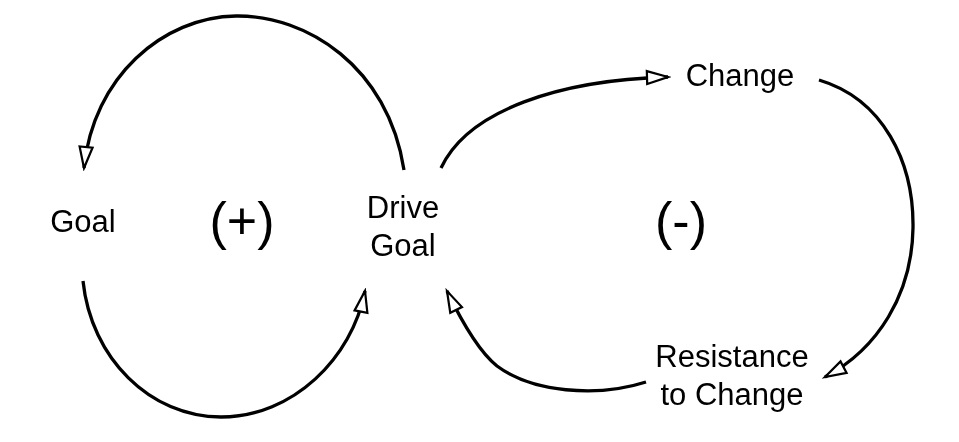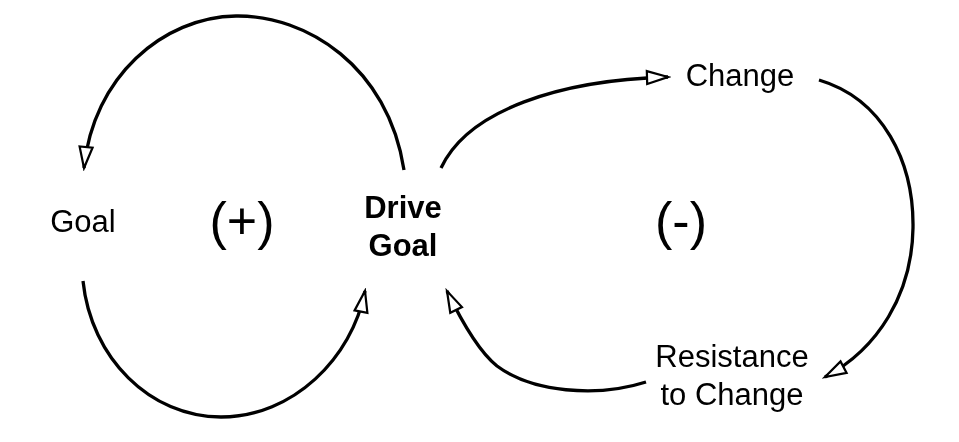--- a/index.html
+++ b/index.html
@@ -62,21 +62,21 @@
 
     <path d="M 819 80 C 883 99 914 162 913 228 C 912 294 878 349 825 377" fill="none" stroke="#000000" stroke-width="3.3" marker-end="url(#arrowhead)"></path>
 
     <path d="M 646 382 C 596 398 532 392 497 366 C 477 350 460 318 447 291" fill="none" stroke="#000000" stroke-width="3.3" marker-end="url(#arrowhead)"></path>
   </svg>
 
   <div class="lbl" style="left:83px; top:222px;">Goal</div>
 
   <div class="sign" style="left:242px; top:221px;">(+)</div>
 
-  <div class="lbl" style="left:403px; top:227px;font-weight:bold;">
+  <div class="lbl" style="left:403px; top:227px;">
     <div>Drive</div>
     <div>Goal</div>
   </div>
 
   <div class="sign" style="left:681px; top:221px;">(-)</div>
 
   <div class="lbl" style="left:732px; top:376px;">
     <div>Resistance</div>
     <div>to Change</div>
   </div>

